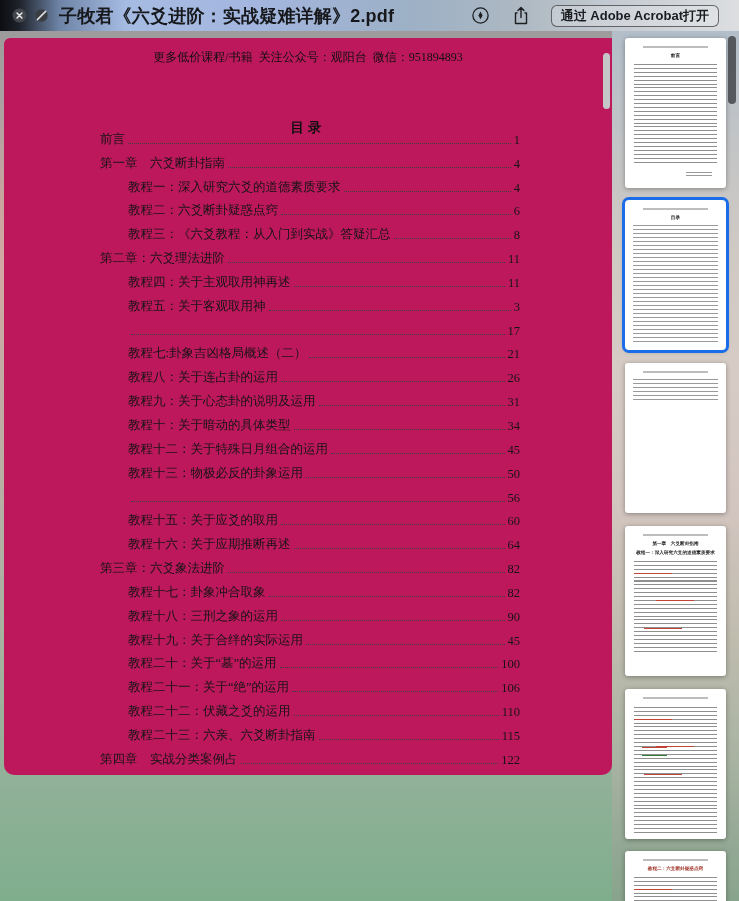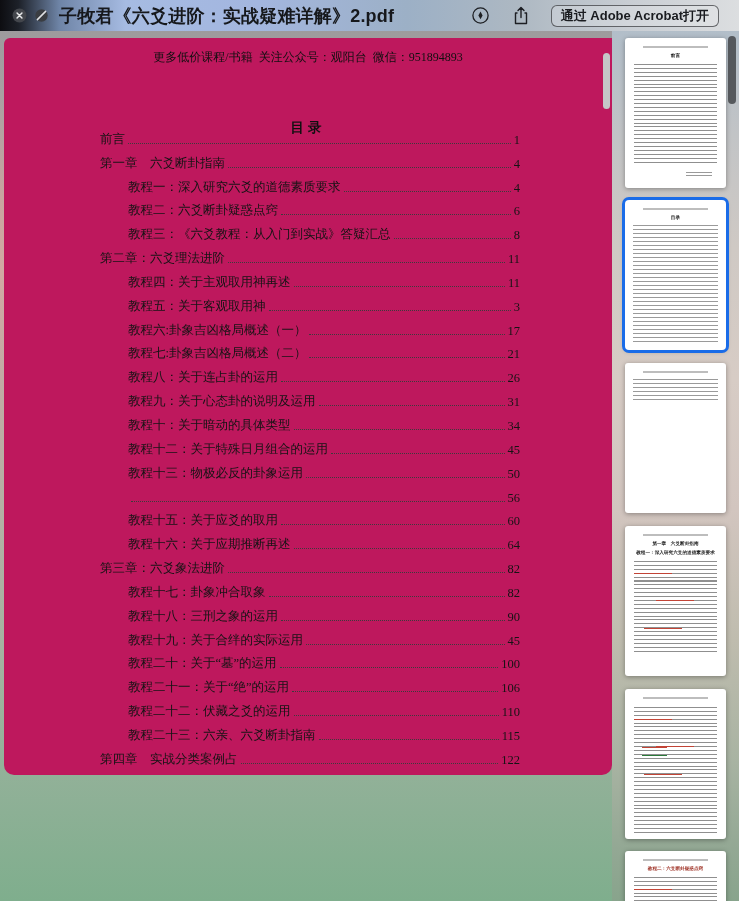--- a/index.html
+++ b/index.html
@@ -204,21 +204,20 @@
     <span class="toc-label">教程四：关于主观取用神再述</span>
     <span class="toc-leader"></span>
     <span class="toc-page">11</span>
   </div>
       <div class="toc-row lv1">
     <span class="toc-label">教程五：关于客观取用神</span>
     <span class="toc-leader"></span>
     <span class="toc-page">3</span>
   </div>
       <div class="toc-row lv1">
-    <span class="toc-label">教程六:卦象吉凶格局概述（一）</span>
     <span class="toc-leader"></span>
     <span class="toc-page">17</span>
   </div>
       <div class="toc-row lv1">
     <span class="toc-label">教程七:卦象吉凶格局概述（二）</span>
     <span class="toc-leader"></span>
     <span class="toc-page">21</span>
   </div>
       <div class="toc-row lv1">
     <span class="toc-label">教程八：关于连占卦的运用</span>

